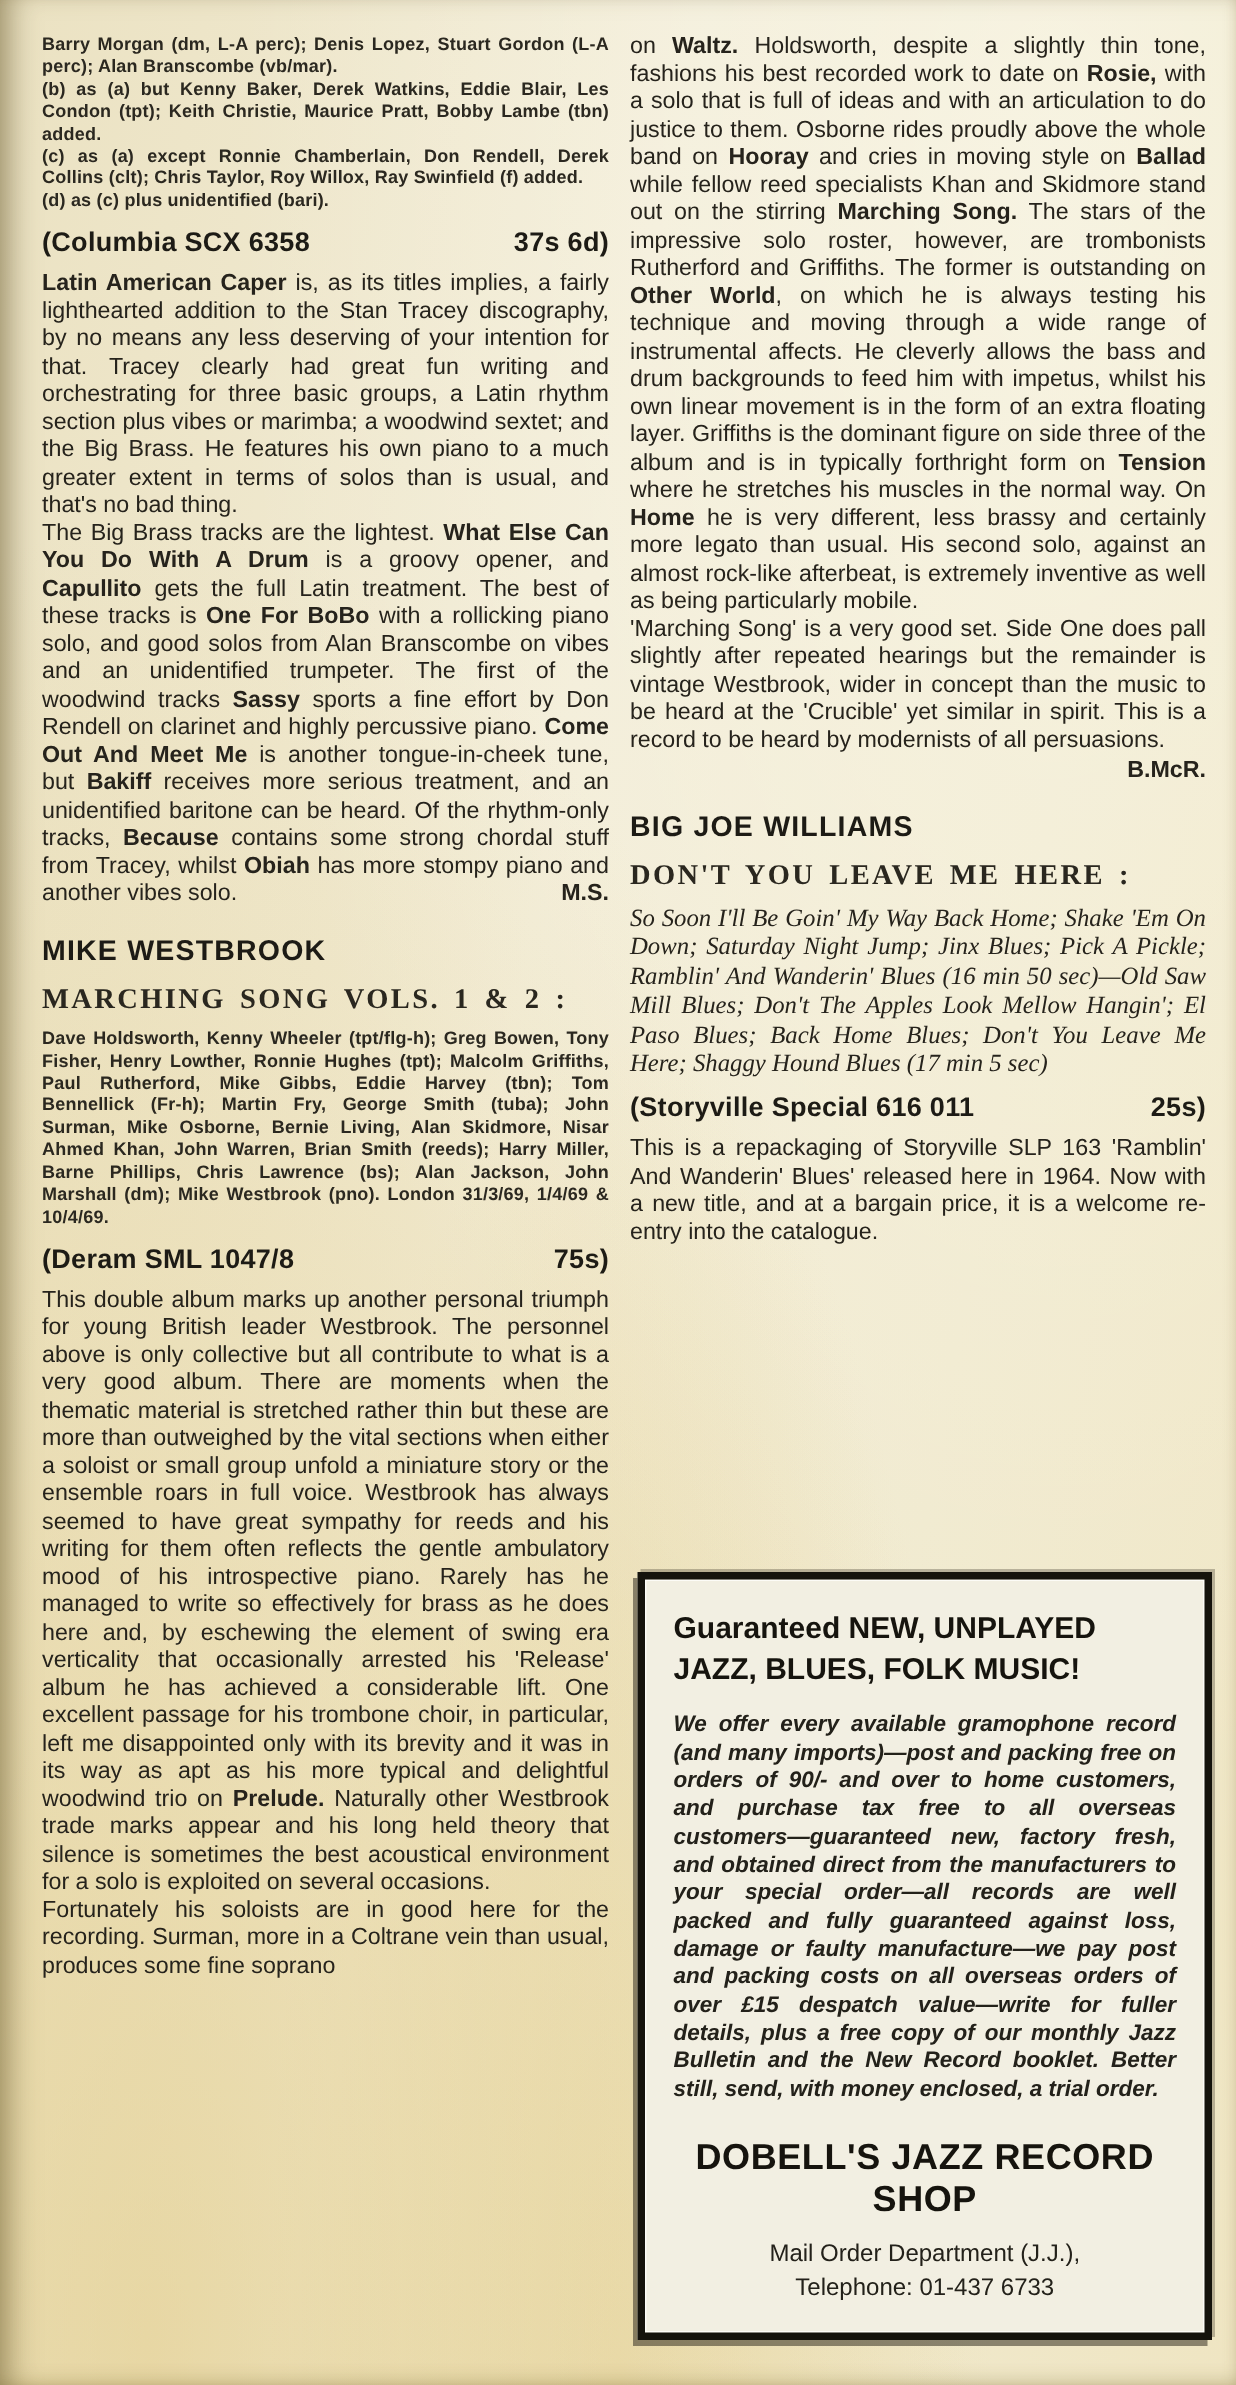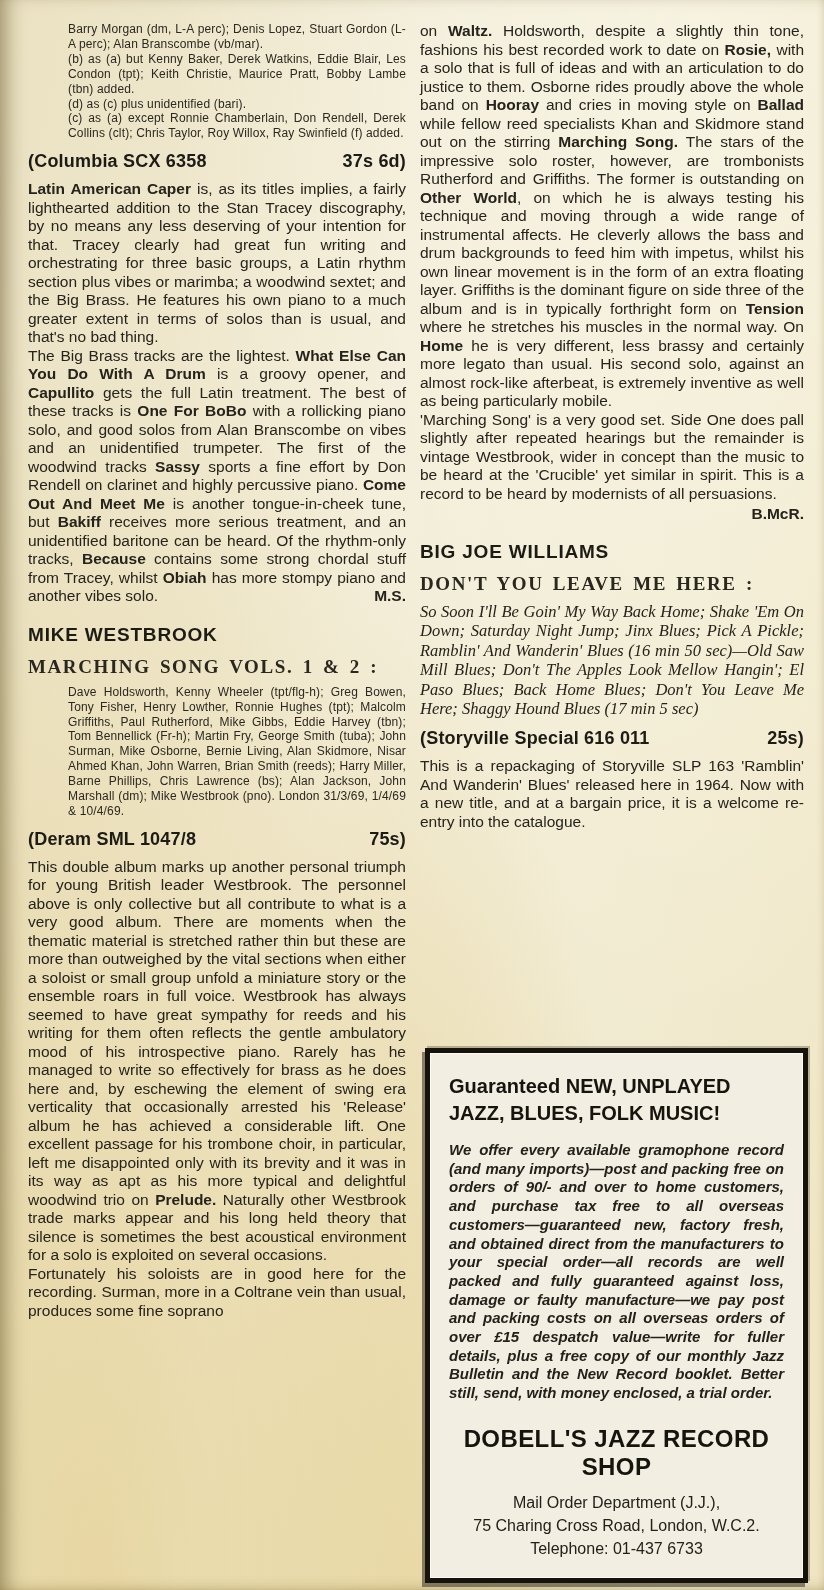--- a/index.html
+++ b/index.html
@@ -18,22 +18,22 @@
     box-shadow:
       inset 16px 0 20px -10px rgba(96,82,38,0.55),
       inset -5px 0 10px -7px rgba(120,104,56,0.35),
       inset 0 -8px 14px -9px rgba(150,128,60,0.35);
   }
   .col{position:absolute;top:22px;}
   .col-left{left:28px;width:378px;}
   .col-right{left:420px;width:384px;}
   p{margin:0;}
   .small{
-    font-size:12px;line-height:14.9px;font-weight:normal;
-    text-align:justify;letter-spacing:0.15px;color:#2b2820;margin-left:40px;
+    font-size:12px;line-height:14.9px;font-weight:bold;
+    text-align:justify;letter-spacing:0.15px;color:#2b2820;
   }
   .body-text{
     font-size:15.5px;line-height:18.5px;text-align:justify;
     color:#26231c;
   }
   .b{font-weight:bold;}
   .rel{position:relative;}
   .label-row{
     display:flex;justify-content:space-between;align-items:baseline;
     font-weight:bold;font-size:18px;letter-spacing:0.2px;
@@ -89,22 +89,22 @@
   }
 </style>
 </head>
 <body>
 
 <div class="page">
 
   <div class="col col-left">
     <p class="small">Barry Morgan (dm, L-A perc); Denis Lopez, Stuart Gordon (L-A perc); Alan Branscombe (vb/mar).</p>
     <p class="small">(b) as (a) but Kenny Baker, Derek Watkins, Eddie Blair, Les Condon (tpt); Keith Christie, Maurice Pratt, Bobby Lambe (tbn) added.</p>
+    <p class="small">(c) as (a) except Ronnie Chamberlain, Don Rendell, Derek Collins (clt); Chris Taylor, Roy Willox, Ray Swinfield (f) added.</p>
     <p class="small">(d) as (c) plus unidentified (bari).</p>
-    <p class="small">(c) as (a) except Ronnie Chamberlain, Don Rendell, Derek Collins (clt); Chris Taylor, Roy Willox, Ray Swinfield (f) added.</p>
 
     <div class="label-row">
       <span>(Columbia SCX 6358</span>
       <span>37s 6d)</span>
     </div>
 
     <p class="body-text"><span class="b">Latin American Caper</span><span> is, as its titles implies, a fairly lighthearted addition to the Stan Tracey discography, by no means any less deserving of your intention for that. Tracey clearly had great fun writing and orchestrating for three basic groups, a Latin rhythm section plus vibes or marimba; a woodwind sextet; and the Big Brass. He features his own piano to a much greater extent in terms of solos than is usual, and that's no bad thing.</span></p>
     <p class="body-text rel">
       <span class="sig sig-abs">M.S.</span>
       <span><span>The Big Brass tracks are the lightest. </span><span class="b">What Else Can You Do With A Drum</span><span> is a groovy opener, and </span><span class="b">Capullito</span><span> gets the full Latin treatment. The best of these tracks is </span><span class="b">One For BoBo</span><span> with a rollicking piano solo, and good solos from Alan Branscombe on vibes and an unidentified trumpeter. The first of the woodwind tracks </span><span class="b">Sassy</span><span> sports a fine effort by Don Rendell on clarinet and highly percussive piano. </span><span class="b">Come Out And Meet Me</span><span> is another tongue-in-cheek tune, but </span><span class="b">Bakiff</span><span> receives more serious treatment, and an unidentified baritone can be heard. Of the rhythm-only tracks, </span><span class="b">Because</span><span> contains some strong chordal stuff from Tracey, whilst </span><span class="b">Obiah</span><span> has more stompy piano and another vibes solo.</span></span>
@@ -140,18 +140,17 @@
     <p class="body-text"><span>This is a repackaging of Storyville SLP 163 'Ramblin' And Wanderin' Blues' released here in 1964. Now with a new title, and at a bargain price, it is a welcome re-entry into the catalogue.</span></p>
 
     <div class="adbox">
       <div class="ad-title">
         <div>Guaranteed NEW, UNPLAYED</div>
         <div>JAZZ, BLUES, FOLK MUSIC!</div>
       </div>
       <p class="ad-body">We offer every available gramophone record (and many imports)—post and packing free on orders of 90/- and over to home customers, and purchase tax free to all overseas customers—guaranteed new, factory fresh, and obtained direct from the manufacturers to your special order—all records are well packed and fully guaranteed against loss, damage or faulty manufacture—we pay post and packing costs on all overseas orders of over £15 despatch value—write for fuller details, plus a free copy of our monthly Jazz Bulletin and the New Record booklet. Better still, send, with money enclosed, a trial order.</p>
       <div class="ad-shop">DOBELL'S JAZZ RECORD SHOP</div>
       <div class="ad-addr">Mail Order Department (J.J.),</div>
-      <div class="ad-addr">75 Charing Cross Road, London, W.C.2.</div>
       <div class="ad-addr">Telephone: 01-437 6733</div>
     </div>
   </div>
 
 </div>
 
 </body></html>

